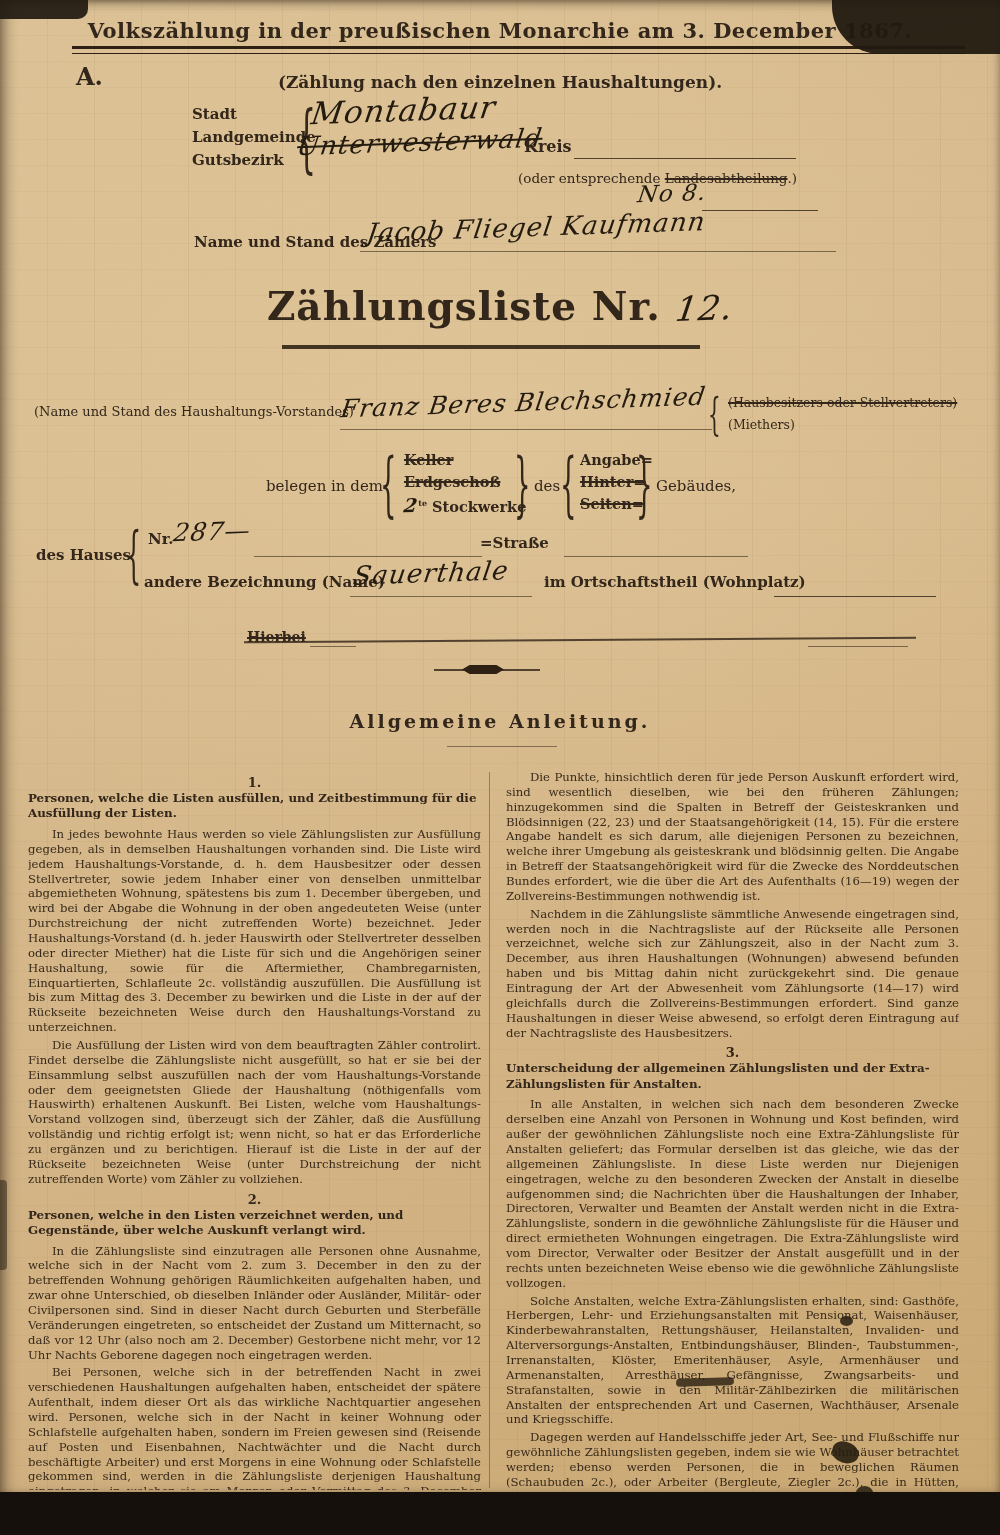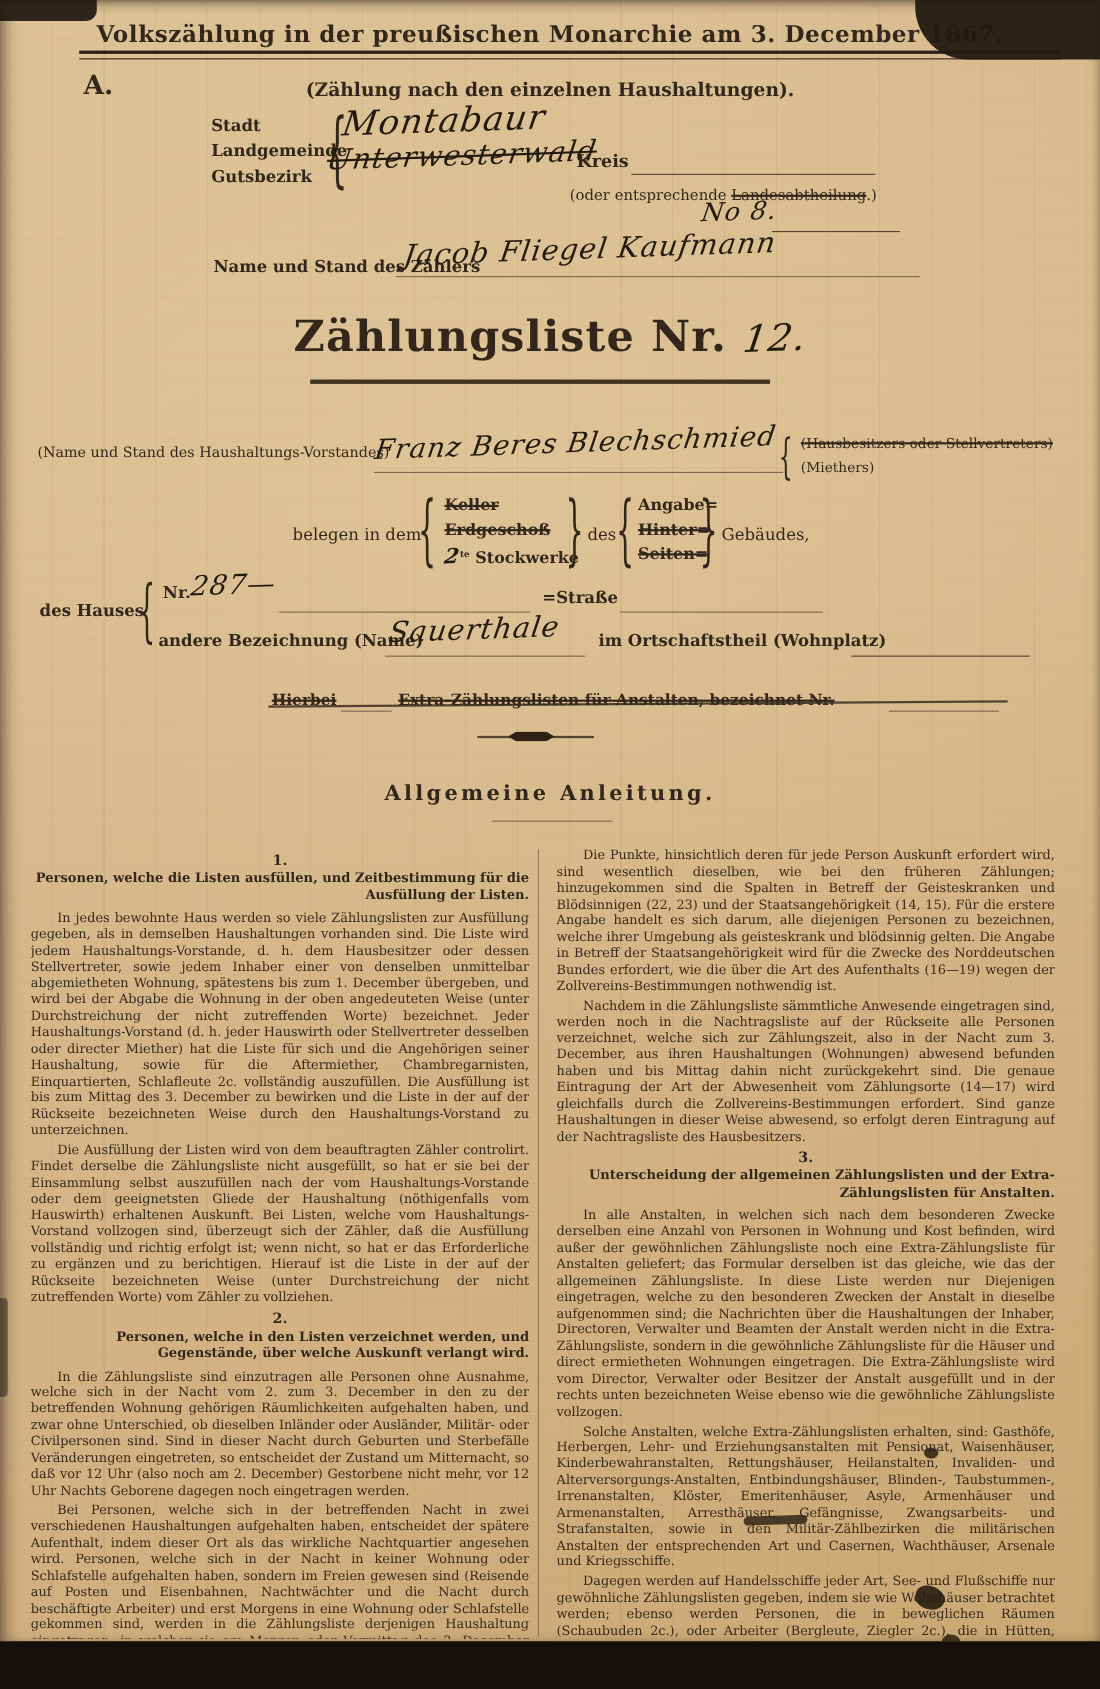--- a/index.html
+++ b/index.html
@@ -44,21 +44,21 @@
     position:absolute;font-weight:400;color:#33261a;
     transform-origin:top center;line-height:1;
   }
   .banner-title{top:18px;font-size:21px;letter-spacing:.5px;font-weight:700;}
   .double-rule{position:absolute;left:72px;width:893px;top:46px;height:4px;
     border-top:3px solid #2e2113;border-bottom:1px solid #2e2113;}
   .letter-a{left:76px;top:62px;font-size:24px;font-weight:700;}
   .subtitle{top:72px;font-size:17px;font-weight:700;}
   .loc-labels{left:192px;top:103px;font-size:15px;line-height:23px;font-weight:600;}
   .sec-num{text-align:center;font-size:13px;font-weight:600;margin:5px 0 1px;}
-  .sec-head{text-align:right;font-weight:700;font-size:11.9px;line-height:1.3;margin:0 0 5px;}
+  .sec-head{text-align:left;font-weight:700;font-size:11.9px;line-height:1.3;margin:0 0 5px;}
   .col{position:absolute;top:770px;width:453px;height:720px;overflow:hidden;}
   .col p{margin:0 0 3px;text-indent:24px;text-align:justify;font-size:11.7px;line-height:1.27;color:#382a1a;}
   .col-divider{position:absolute;left:489px;top:772px;height:716px;width:1px;background:rgba(70,50,30,.45);}
   .stack{position:absolute;font-size:14.5px;line-height:22px;font-weight:600;}
   .blot{position:absolute;background:#281e11;border-radius:50%;}
   .corner{position:absolute;background:#211910;}
   .diamond{position:absolute;background:#2e2113;clip-path:polygon(0 50%,18% 0,82% 0,100% 50%,82% 100%,18% 100%);}
   sup{font-size:.55em;}
 </style>
 </head>
@@ -124,31 +124,30 @@
       <div class="struck">Seiten=</div>
     </div>
     <span class="brace" style="left:636px;top:449px;font-size:26px;transform:scaleY(2.7);">}</span>
     <span class="abs printed" style="left:656px;top:477px;font-size:15px;">Gebäudes,</span>
 
     <span class="abs printed" style="left:36px;top:546px;font-size:15px;font-weight:600;">des Hauses</span>
     <span class="brace" style="left:126px;top:524px;font-size:24px;transform:scaleY(2.6);">{</span>
     <span class="abs printed" style="left:148px;top:530px;font-size:15px;font-weight:600;">Nr.</span>
     <span class="abs hand" style="left:174px;top:517px;font-size:25px;">287—</span>
     <div class="rule" style="left:254px;top:556px;width:228px;opacity:.6;"></div>
-    <span class="abs printed bold" style="left:493px;top:534px;font-size:15px;">=Straße</span>
+    <span class="abs printed bold" style="left:480px;top:534px;font-size:15px;">=Straße</span>
     <div class="rule" style="left:564px;top:556px;width:184px;opacity:.6;"></div>
     <span class="abs printed" style="left:144px;top:573px;font-size:15px;font-weight:600;">andere Bezeichnung (Name)</span>
     <span class="abs hand" style="left:354px;top:558px;font-size:26px;">Sauerthale</span>
     <div class="rule" style="left:350px;top:596px;width:182px;opacity:.6;"></div>
     <span class="abs printed" style="left:544px;top:573px;font-size:15px;font-weight:600;">im Ortschaftstheil (Wohnplatz)</span>
     <div class="rule" style="left:774px;top:596px;width:162px;"></div>
 
     <span class="abs printed struck" style="left:247px;top:629px;font-size:14px;font-weight:600;">Hierbei</span>
     <div class="rule" style="left:310px;top:646px;width:46px;opacity:.6;"></div>
-    <span class="abs printed struck" style="left:362px;top:629px;font-size:14px;font-weight:600;">Extra-Zählungslisten für Anstalten, bezeichnet Nr.</span>
     <div class="rule" style="left:808px;top:646px;width:100px;opacity:.6;"></div>
     <div class="rule" style="left:244px;top:639px;width:672px;height:2px;transform:rotate(-0.4deg);"></div>
 
     <div class="rule" style="left:434px;top:669px;width:106px;height:1.5px;"></div>
     <div class="diamond" style="left:462px;top:665px;width:42px;height:9px;"></div>
 
     <div class="abs center printed bold" style="top:710px;font-size:19px;letter-spacing:3px;">Allgemeine Anleitung.</div>
     <div class="rule" style="left:447px;top:746px;width:110px;opacity:.55;"></div>
 
     <div class="col" style="left:28px;">

